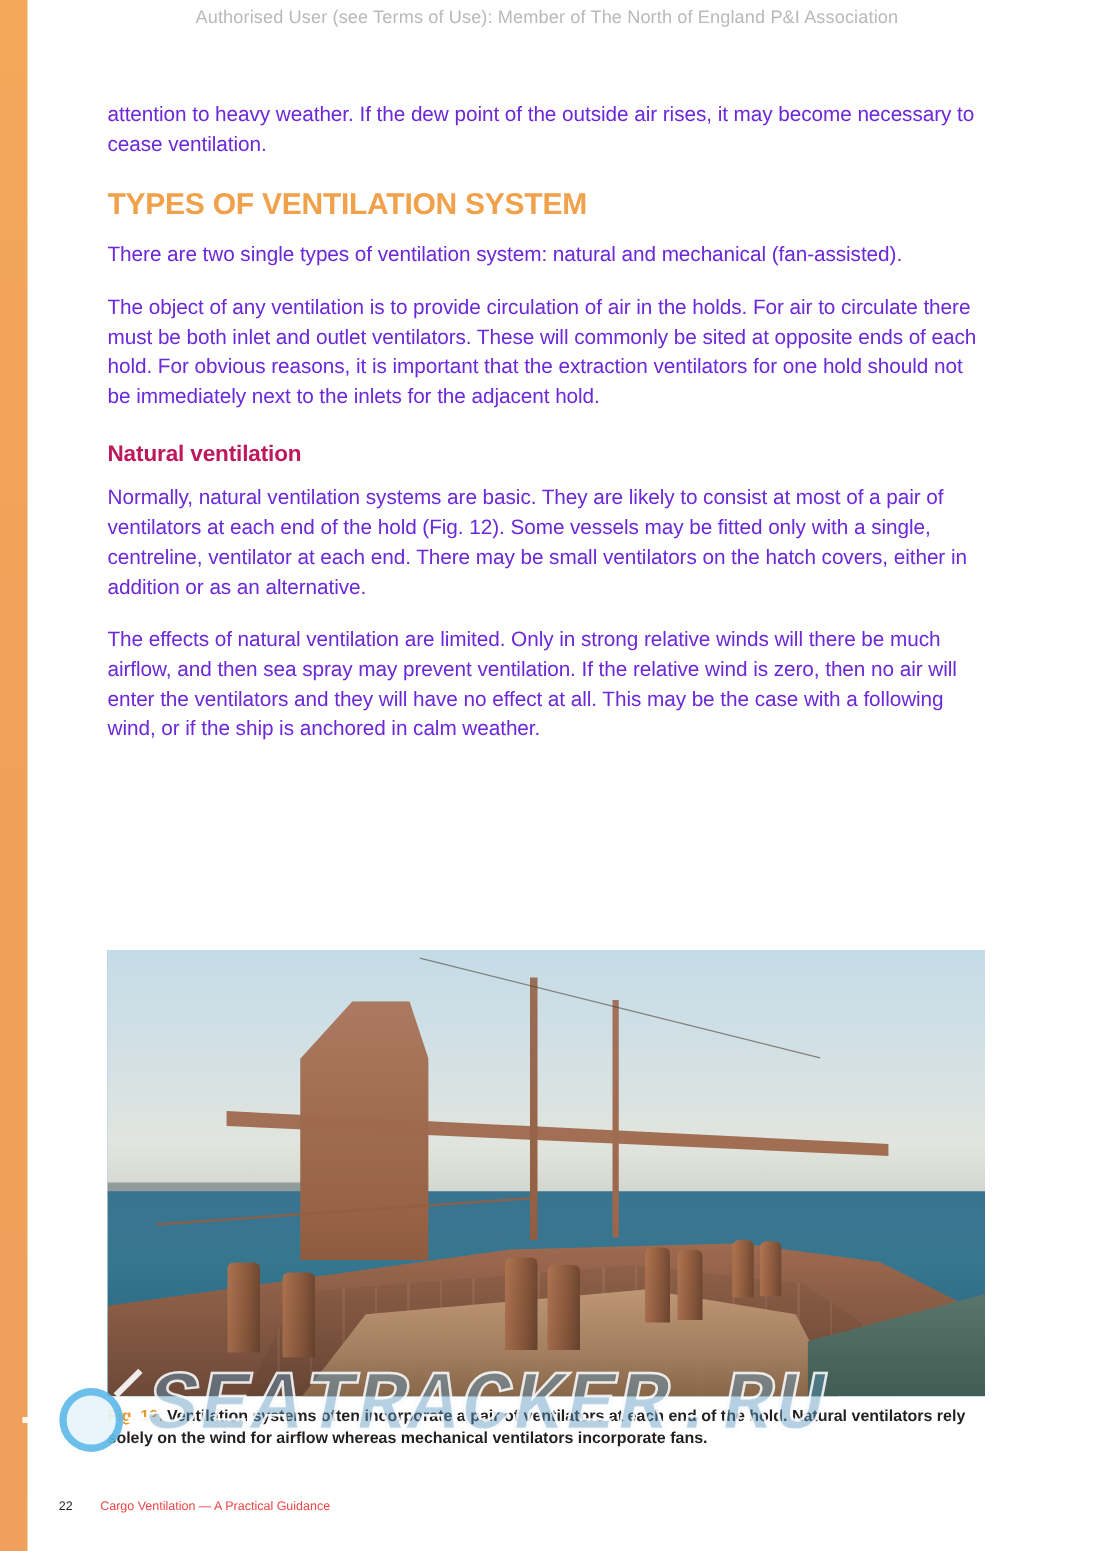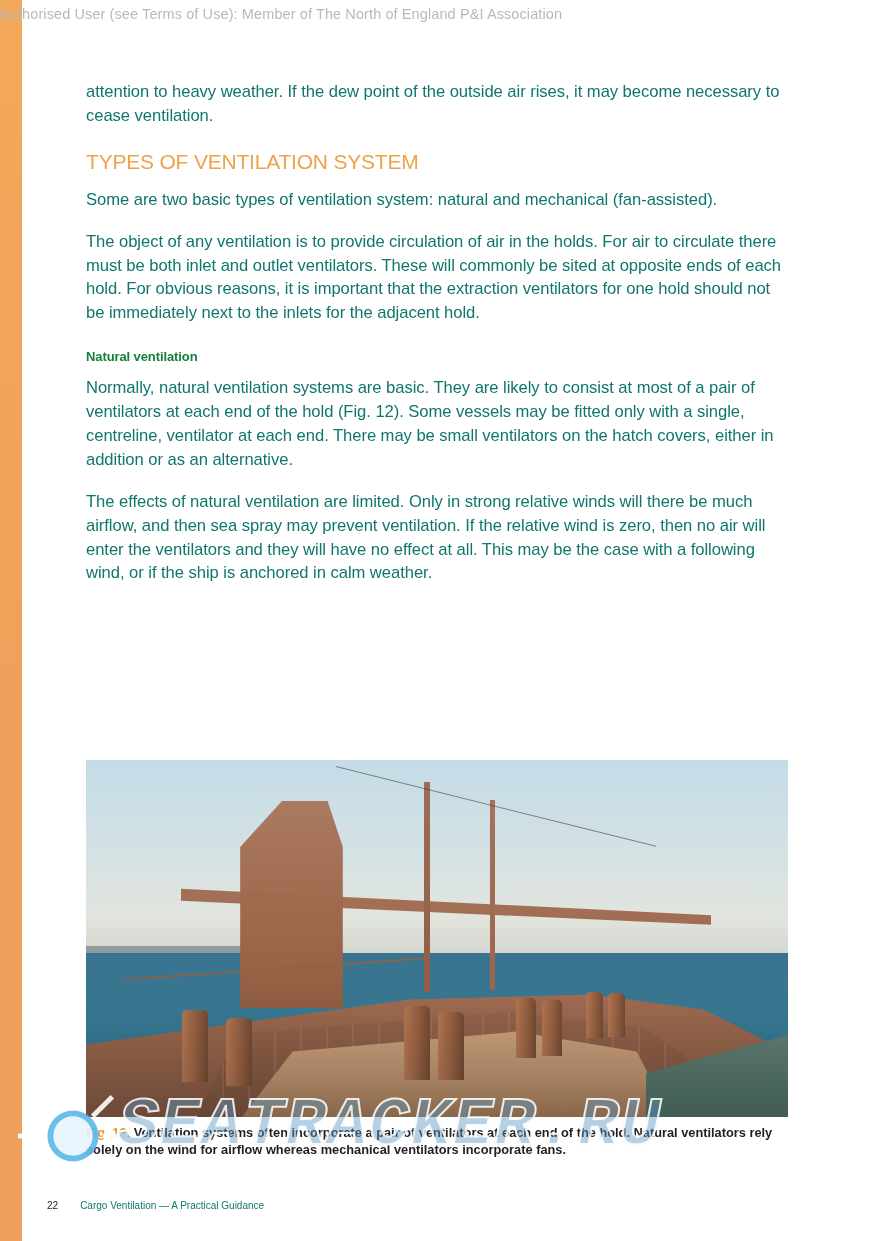--- a/index.html
+++ b/index.html
@@ -19,55 +19,56 @@
     left: 0; top: 0;
     width: 22px; height: 1241px;
     background: linear-gradient(to bottom, #f3a85a 0%, #f0a05a 55%, #eea05c 100%);
   }
 
   
   #auth-header {
     position: absolute;
     left: 0; top: 6px;
     width: 875px;
+    text-align: center;
     font-size: 14.5px;
     color: #b9b9b9;
     letter-spacing: 0.1px;
     white-space: nowrap;
   }
 
   
   #content {
     position: absolute;
     left: 86px;
     top: 80px;
     width: 702px;
   }
 
   p.body {
     margin: 0 0 18px 0;
     font-size: 16.6px;
     line-height: 1.44;
-    color: #0f766e;
+    color: #6d28d9;
     letter-spacing: -0.05px;
   }
 
   h2.section-title {
     margin: 22px 0 14px 0;
-    font-size: 21px;
-    font-weight: normal;
+    font-size: 24px;
+    font-weight: bold;
     color: #f0a14a;
     letter-spacing: -0.2px;
   }
 
   h3.sub-title {
     margin: 24px 0 12px 0;
-    font-size: 13px;
+    font-size: 18px;
     font-weight: bold;
-    color: #15803d;
+    color: #be185d;
     letter-spacing: -0.1px;
   }
 
   
   #figure {
     position: absolute;
     left: 86px;
     top: 760px;
     width: 702px;
   }
@@ -184,21 +185,21 @@
     left: 47px;
     bottom: 30px;
     width: 740px;
     font-size: 10px;
     color: #231f20;
     display: flex;
     align-items: baseline;
     gap: 22px;
   }
   #footer .pagenum { color:#231f20; }
-  #footer .foot-title { color:#0f766e; }
+  #footer .foot-title { color:#ef4444; }
 
   
   #watermark {
     position:absolute;
     left:0; bottom: 18px;
     width: 875px;
     height: 150px;
     pointer-events:none;
   }
   #wm-text {
@@ -228,21 +229,21 @@
 <div id="left-bar"></div>
 
 <div id="auth-header">Authorised User (see Terms of Use): Member of The North of England P&amp;I Association</div>
 
 <div id="content">
 
   <p class="body">attention to heavy weather. If the dew point of the outside air rises, it may become necessary to cease ventilation.</p>
 
   <h2 class="section-title">TYPES OF VENTILATION SYSTEM</h2>
 
-  <p class="body">Some are two basic types of ventilation system: natural and mechanical (fan-assisted).</p>
+  <p class="body">There are two single types of ventilation system: natural and mechanical (fan-assisted).</p>
   <p class="body">The object of any ventilation is to provide circulation of air in the holds. For air to circulate there must be both inlet and outlet ventilators. These will commonly be sited at opposite ends of each hold. For obvious reasons, it is important that the extraction ventilators for one hold should not be immediately next to the inlets for the adjacent hold.</p>
 
   <h3 class="sub-title">Natural ventilation</h3>
 
   <p class="body">Normally, natural ventilation systems are basic. They are likely to consist at most of a pair of ventilators at each end of the hold (Fig. 12). Some vessels may be fitted only with a single, centreline, ventilator at each end. There may be small ventilators on the hatch covers, either in addition or as an alternative.</p>
   <p class="body">The effects of natural ventilation are limited. Only in strong relative winds will there be much airflow, and then sea spray may prevent ventilation. If the relative wind is zero, then no air will enter the ventilators and they will have no effect at all. This may be the case with a following wind, or if the ship is anchored in calm weather.</p>
 
 </div>
 
 <div id="figure">

